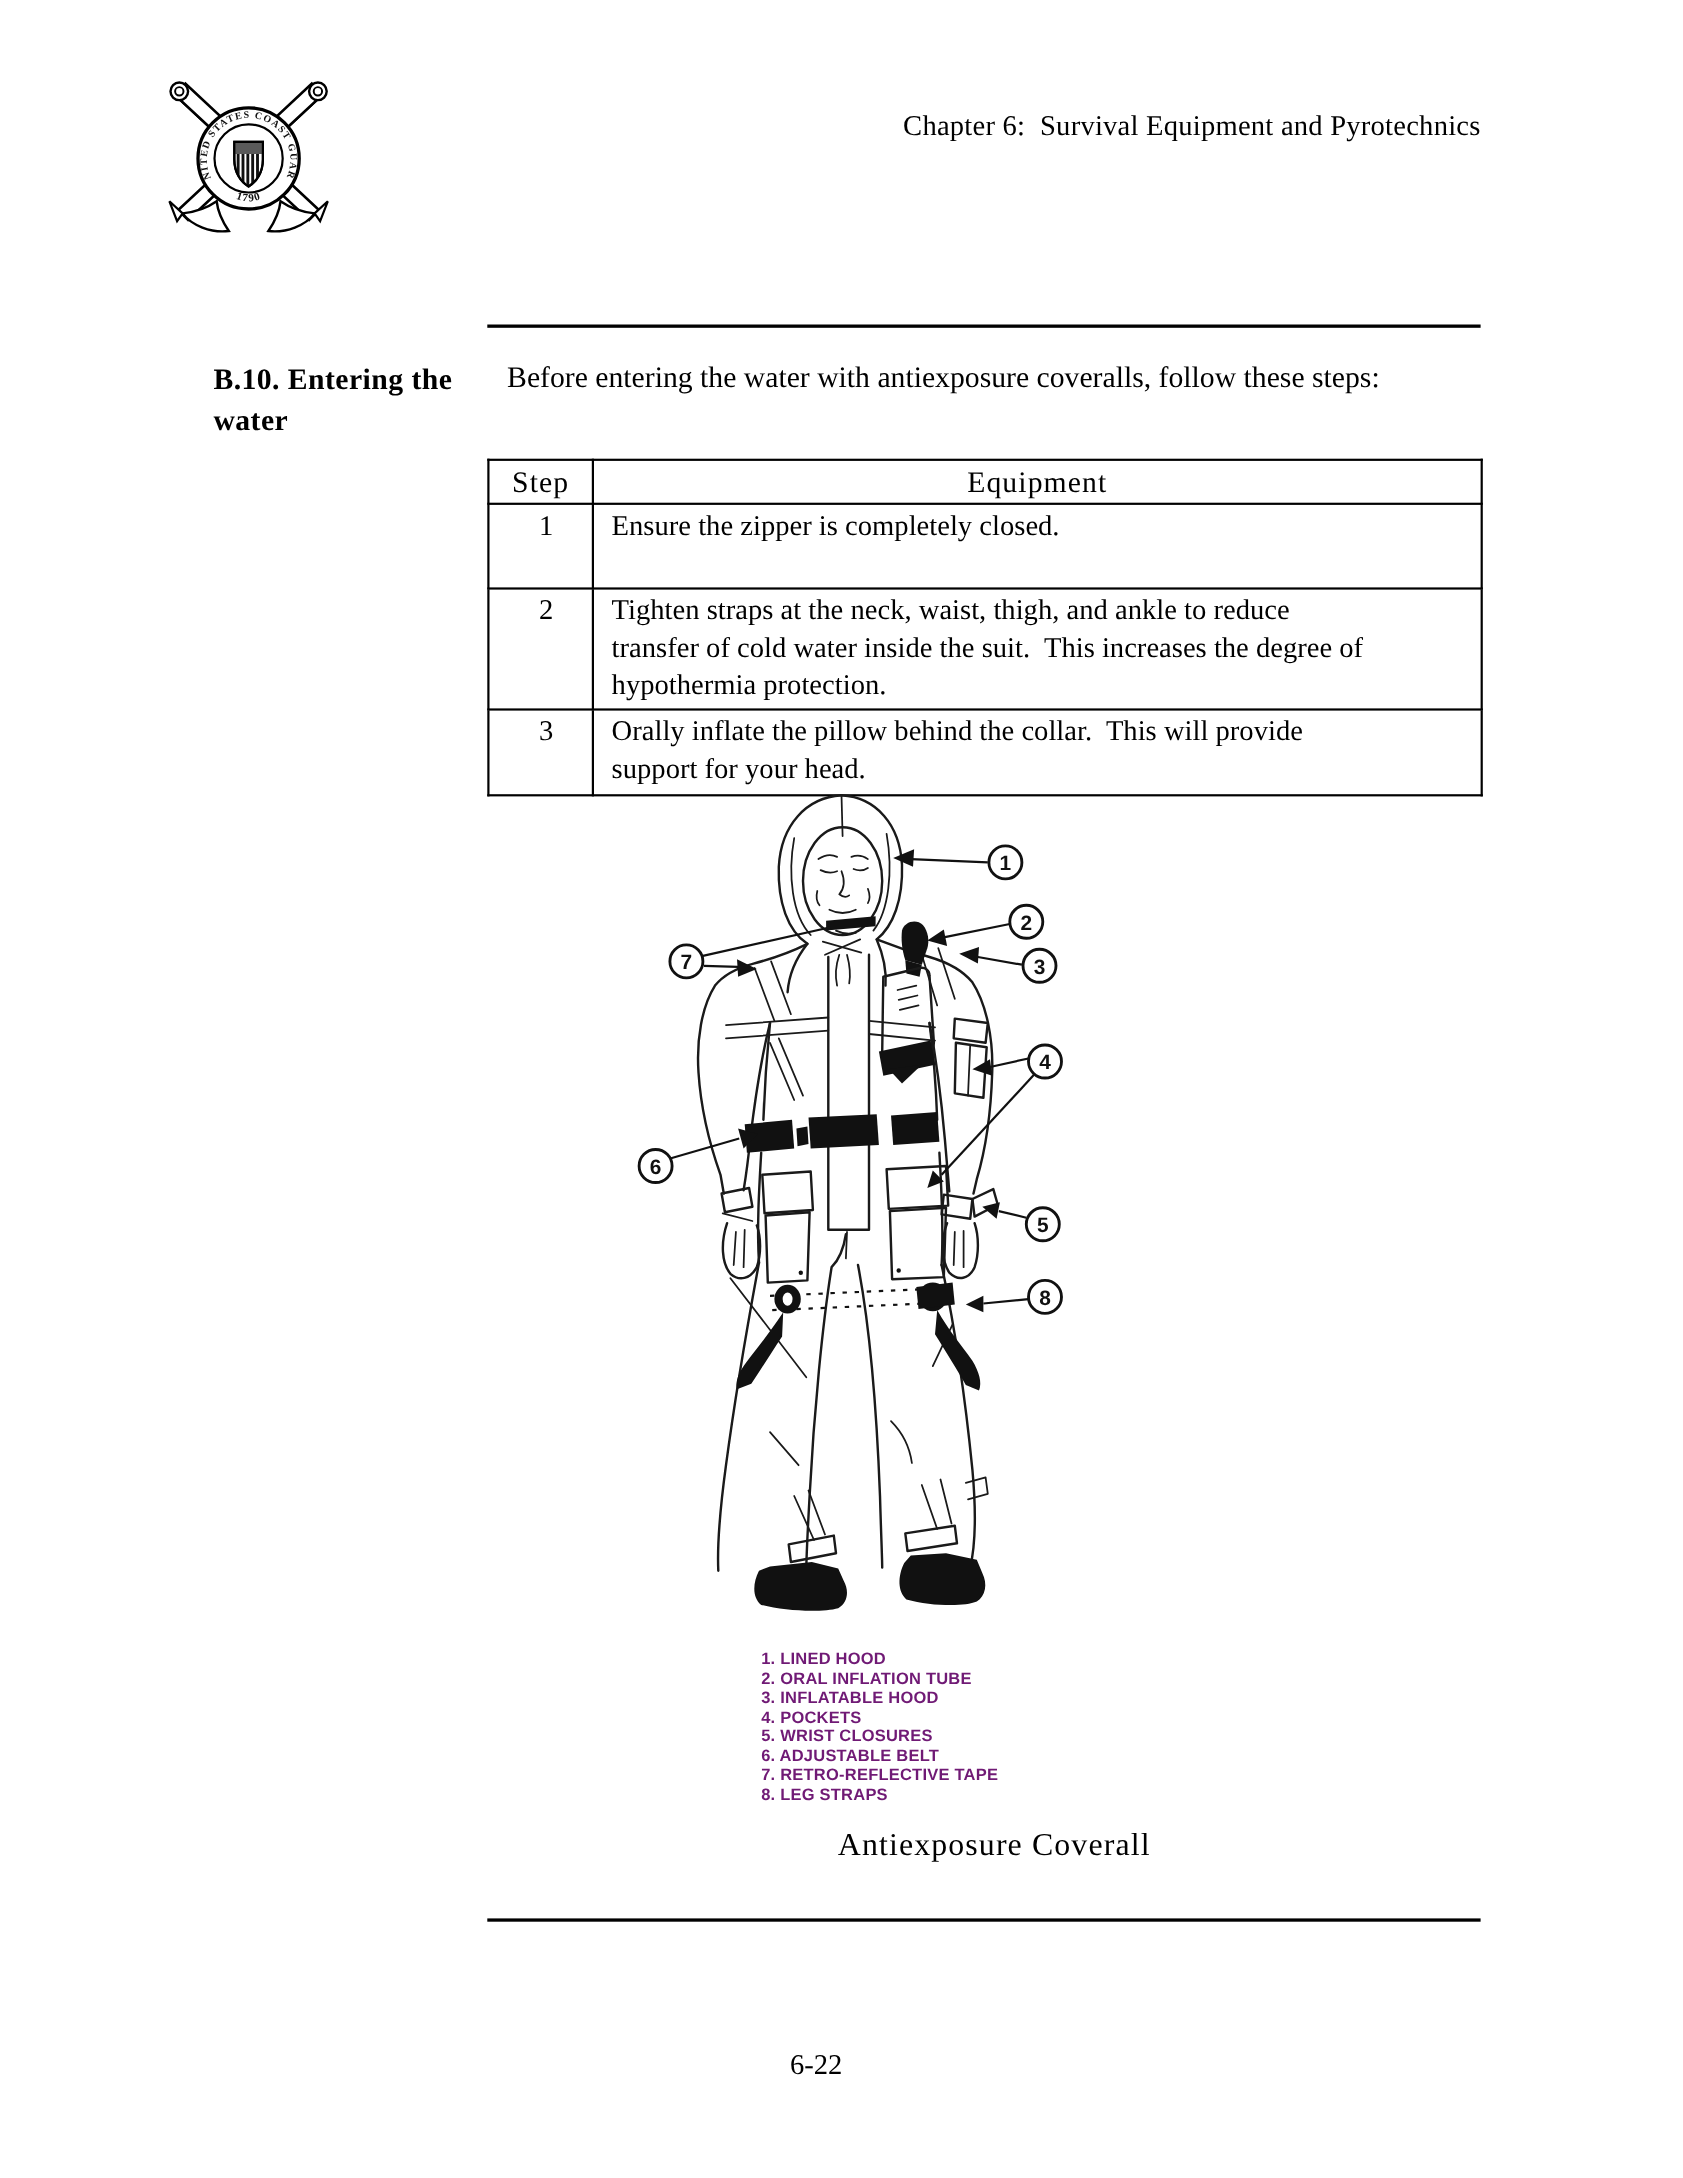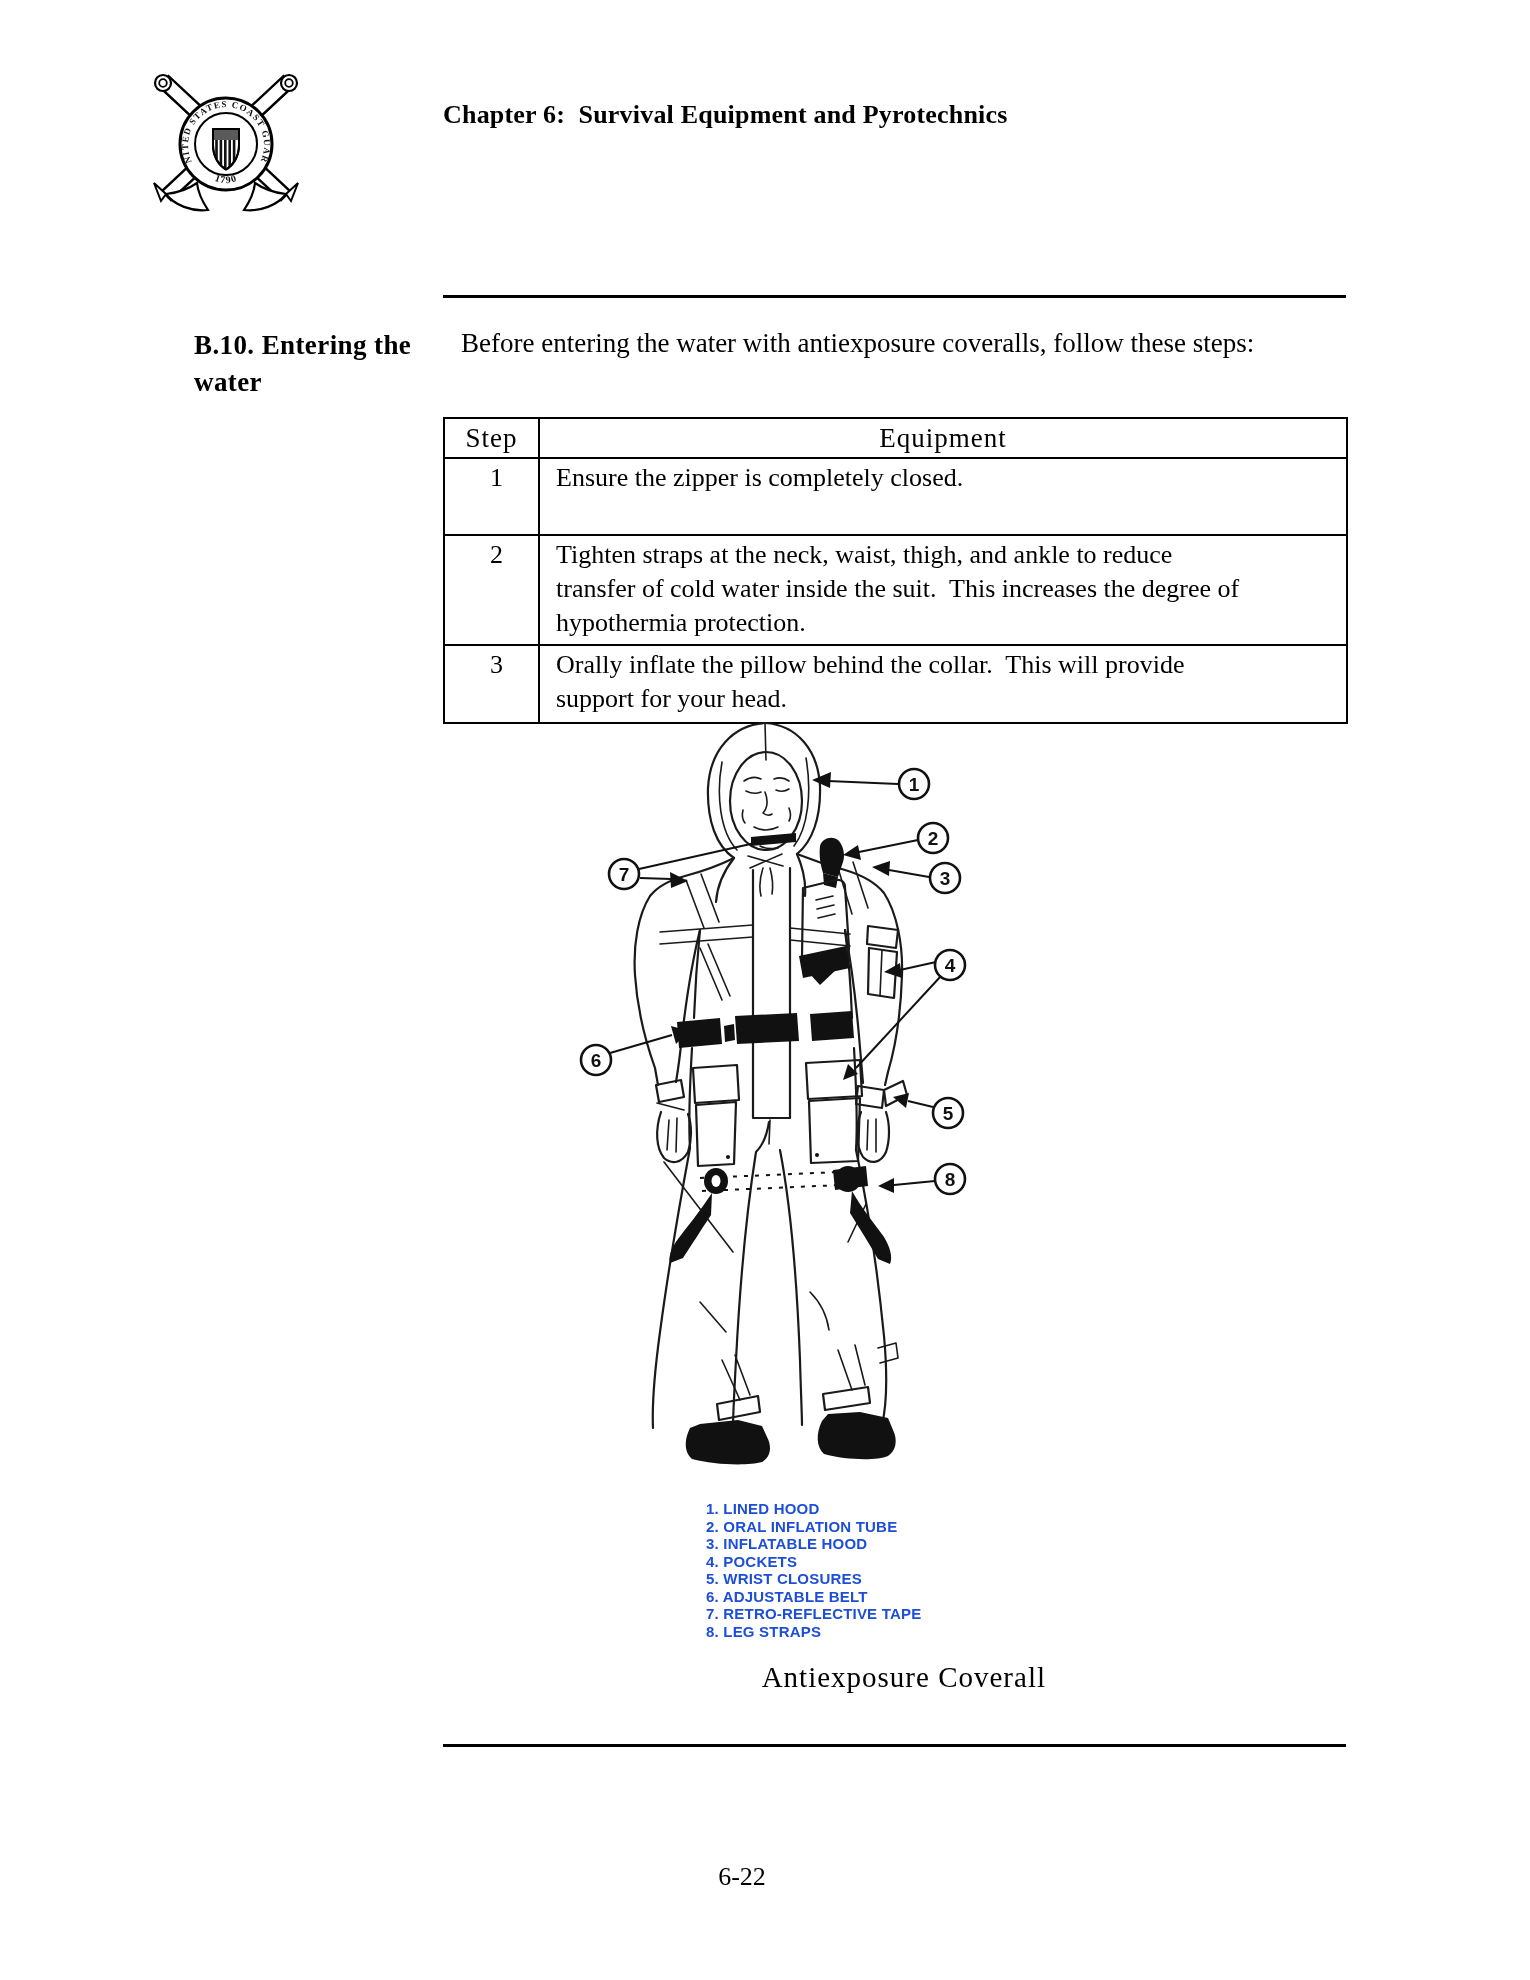--- a/index.html
+++ b/index.html
@@ -2,22 +2,22 @@
 <html><head>
 <meta charset="utf-8">
 <style>
   html,body{margin:0;padding:0;background:#e8e8e8;}
   .page{
     position:relative; width:1530px; height:1980px; background:#ffffff;
     font-family:"Liberation Serif", serif; color:#000; overflow:hidden;
   }
   .abs{position:absolute;}
   .chapter-header{
-    left:443px; top:100px; width:903px; 
-    font-size:26px; letter-spacing:0.2px; white-space:pre;font-weight:bold;
+    left:443px; top:100px; width:903px; text-align:right;
+    font-size:26px; letter-spacing:0.2px; white-space:pre;
   }
   .rule{background:#000; height:3px; left:443px; width:903px;}
   .rule-top{top:295px;}
   .rule-bottom{top:1744px;}
   .section-label{
     left:194px; top:327px; width:292px;
     font-weight:bold; font-size:27px; line-height:37px; letter-spacing:0.4px;
   }
   .section-intro{
     left:461px; top:328px; width:900px;
@@ -39,21 +39,21 @@
   td.step-num{text-align:center; padding:2px 4px;}
   td.proc{white-space:pre-wrap;}
   tr.r1 td{height:71px;}
   tr.r2 td{height:104px;}
   tr.r3 td{height:72px;}
   .figure-svg{left:545px; top:713px;}
   .logo-svg{left:138px; top:66px;}
   .legend{
     left:692px; top:1500px;
     font-family:"Liberation Sans", sans-serif; font-weight:bold;
-    font-size:15px; line-height:17.5px; color:#1d4ed8; letter-spacing:0.2px;margin-left:14px;
+    font-size:15px; line-height:17.5px; color:#701a75; letter-spacing:0.2px;
   }
   .caption{
     left:546px; top:1656px; width:500px; text-align:right;
     font-size:29px; line-height:43px; letter-spacing:1px;
   }
   .page-number{
     left:642px; top:1862px; width:200px; text-align:center; font-size:26px;
   }
   svg .ln{fill:none; stroke:#1a1a1a; stroke-width:2.2; stroke-linecap:round; stroke-linejoin:round;}
   svg .thin{stroke-width:1.6;}

